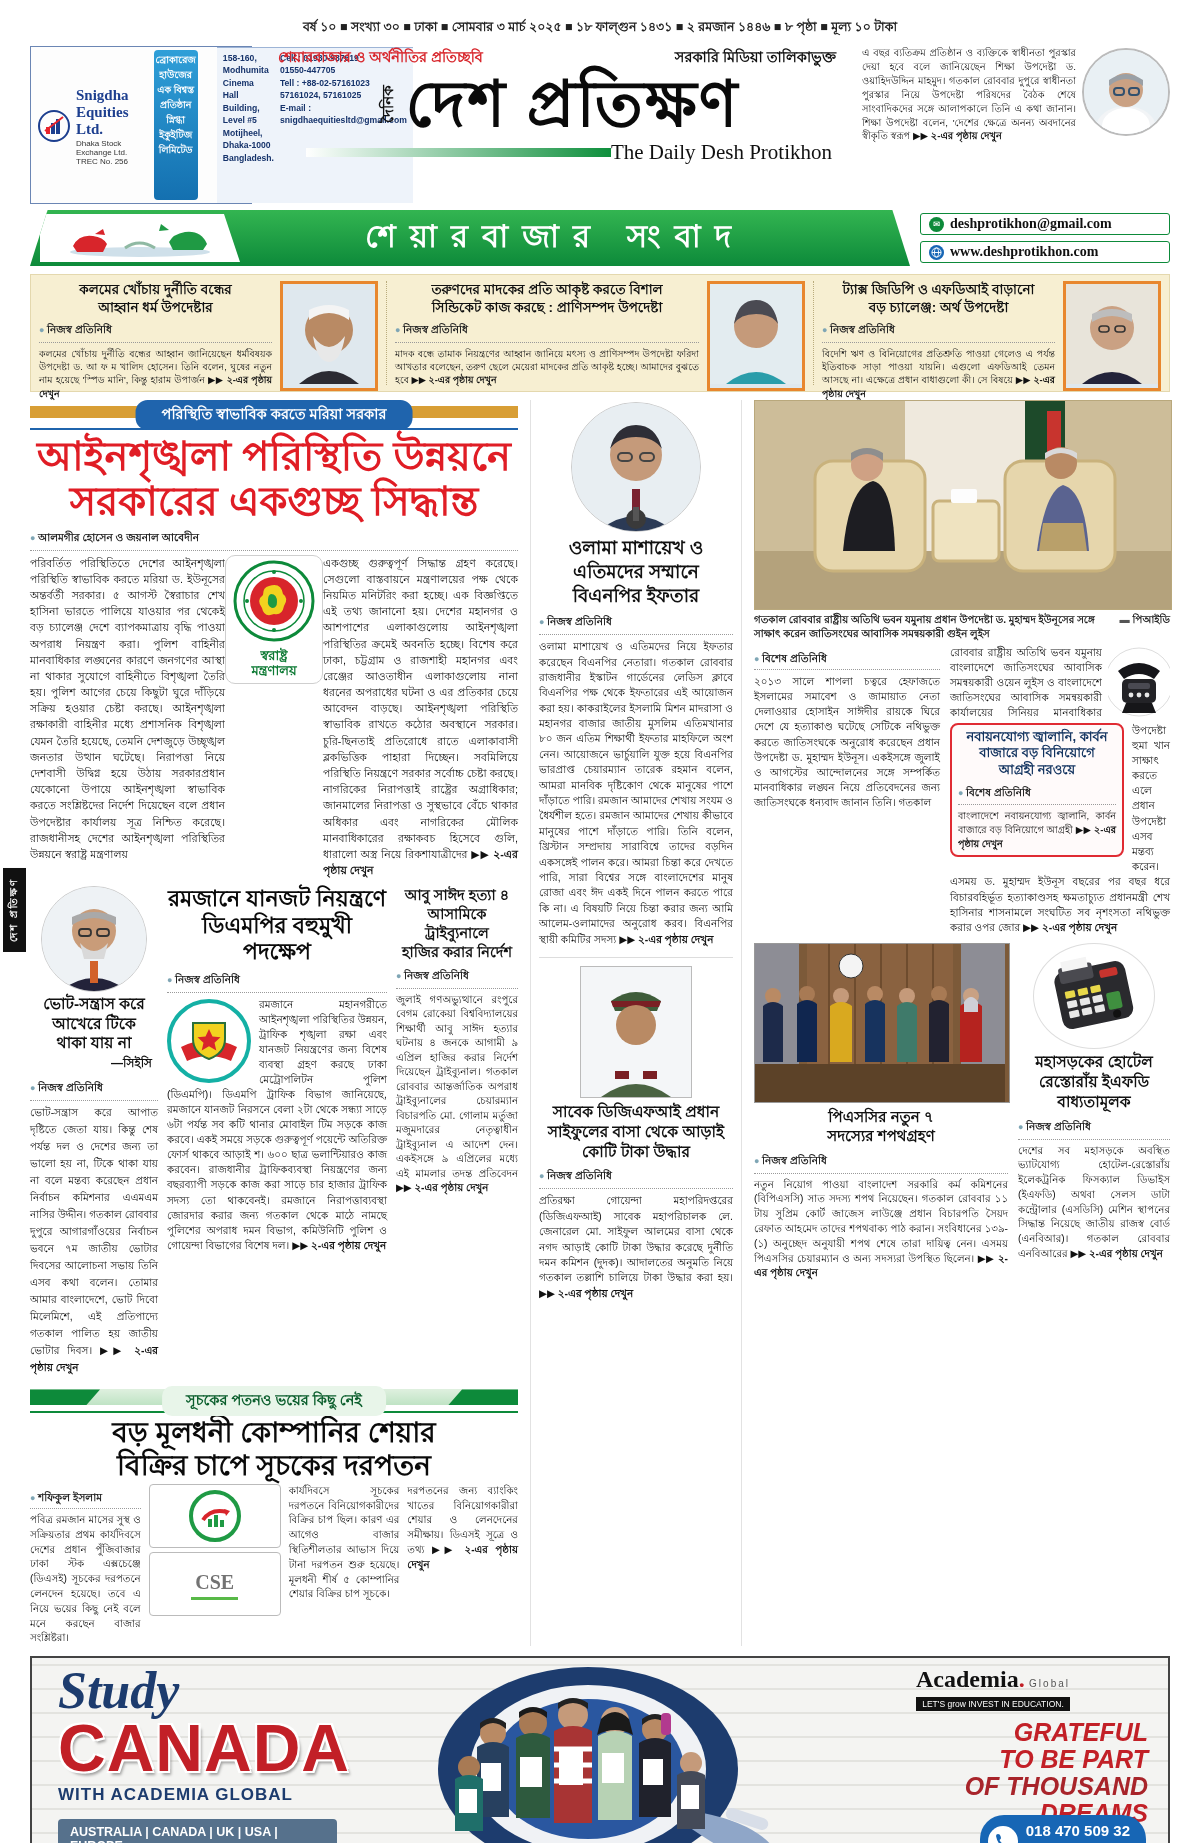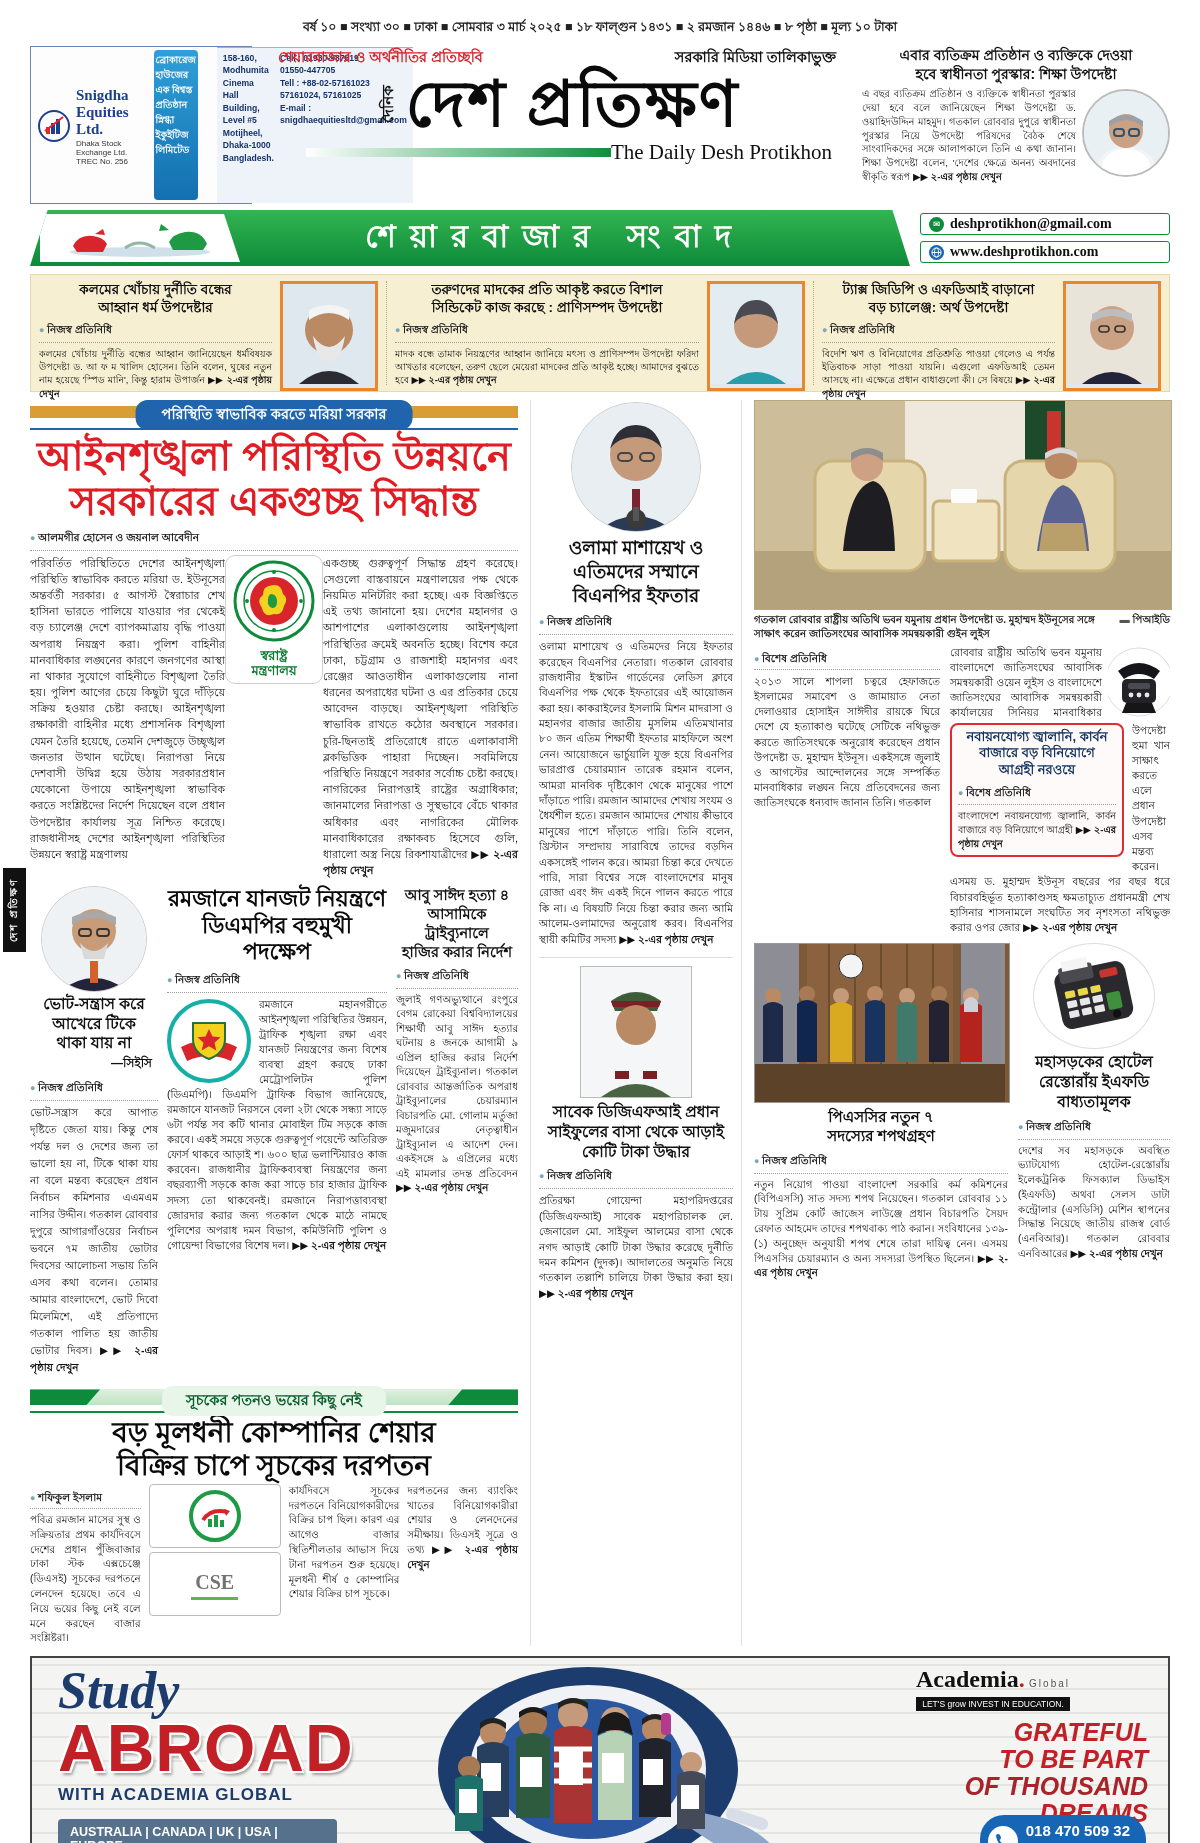--- a/index.html
+++ b/index.html
@@ -17,21 +17,21 @@
   .meta-line{text-align:center;font-size:12.5px;font-weight:700;color:#222;padding-top:10px;}
 
   
   .header{display:grid;grid-template-columns:222px 1fr 308px;gap:14px;margin-top:8px;height:158px;}
   
   .snigdha{border:1px solid #6b86b4;background:#fdfdfd;font-size:9px;display:flex;flex-direction:row;gap:11px;}
   .sn-head{display:flex;align-items:center;gap:5px;padding:5px 6px 2px 6px;}
   .sn-title{color:#1d3f8f;font-weight:800;font-size:15px;font-family:"Liberation Serif",serif;}
   .sn-trec{color:#333;font-size:8px;margin-top:1px;}
   .sn-ribbon{background:linear-gradient(#2f9fd8,#1470b0);color:#fff;font-weight:700;font-size:9.5px;
-             margin:3px 8px;padding:3px 2px;border-radius:4px;}
+             text-align:center;margin:3px 8px;padding:3px 2px;border-radius:4px;}
   .sn-bottom{display:flex;gap:6px;background:#eef3fa;border-top:1px solid #9db4d6;padding:4px 6px;flex:1;}
   .sn-col{font-size:8.6px;font-weight:700;color:#16336b;line-height:1.45;}
   
   .masthead{position:relative;text-align:center;}
   .tag-row{display:flex;justify-content:space-between;font-size:14.5px;font-weight:800;padding:0 12px;}
   .tag-left{color:#d8262c;}
   .tag-right{color:#111;}
   .logo-row{display:flex;align-items:center;justify-content:center;gap:6px;margin-top:2px;}
   .daily-vert{writing-mode:vertical-rl;transform:rotate(180deg);font-size:15px;font-weight:800;color:#111;height:58px;}
   .mast-title{font-size:64px;line-height:1.0;font-weight:900;color:#0a0a0a;margin:0;letter-spacing:2px;}
@@ -224,22 +224,20 @@
           <span class="daily-vert">দৈনিক</span>
           <h1 class="mast-title">দেশ প্রতিক্ষণ</h1>
         </div>
         <div class="eng-row">
           <span class="eng-grad"></span>
           <span class="eng-name">The Daily Desh Protikhon</span>
         </div>
       </div>
 
       <article class="edu">
-        <h3 class="pre">এবার ব্যতিক্রম প্রতিষ্ঠান ও ব্যক্তিকে দেওয়া
-হবে স্বাধীনতা পুরস্কার: শিক্ষা উপদেষ্টা</h3>
         <div class="edu-body jtext">
           <span class="edu-photo" style="display:block;float:right;">
             <svg width="84" height="84" viewBox="0 0 84 84">
                 <rect width="84" height="84" fill="#e9f0f4"></rect>
                 <ellipse cx="42" cy="78" rx="30" ry="22" fill="#f2f4f6"></ellipse>
                 <ellipse cx="42" cy="76" rx="24" ry="18" fill="#ffffff"></ellipse>
                 <circle cx="42" cy="40" r="17" fill="#caa183"></circle>
                 <path d="M25 36 q17 -14 34 0 l0 -6 q-17 -12 -34 0 z" fill="#9aa0a6"></path>
                 <rect x="30" y="38" width="10" height="7" rx="3" fill="none" stroke="#31506e" stroke-width="2"></rect>
                 <rect x="45" y="38" width="10" height="7" rx="3" fill="none" stroke="#31506e" stroke-width="2"></rect>
@@ -656,21 +654,21 @@
               <span class="cont">▶▶ ২-এর পৃষ্ঠায় দেখুন</span></p>
           </article>
         </div>
       </div>
     </main>
 
     <section class="study">
       <div class="study-grid">
         <div class="st-left">
           <div class="st-script">Study</div>
-          <div class="st-abroad">ABROAD</div>
+          <div class="st-abroad">CANADA</div>
           <div class="st-with">WITH ACADEMIA GLOBAL</div>
           <div class="st-countries">AUSTRALIA | CANADA | UK | USA | EUROPE</div>
         </div>
         <div style="display:flex;align-items:center;justify-content:center;">
           <svg width="430" height="212" viewBox="0 0 430 212">
             <ellipse cx="215" cy="106" rx="150" ry="102" fill="#1d3c6e"></ellipse>
             <ellipse cx="215" cy="106" rx="118" ry="84" fill="#f0f2f5"></ellipse>
             <ellipse cx="215" cy="106" rx="96" ry="70" fill="#2a57a0"></ellipse>
             <path d="M330 150 q50 10 70 34 l-40 8 q-30 -18 -44 -28 z" fill="#8fa6c8"></path>
             <rect x="352" y="150" width="44" height="12" rx="6" fill="#d8dee8" transform="rotate(18 374 156)"></rect>

